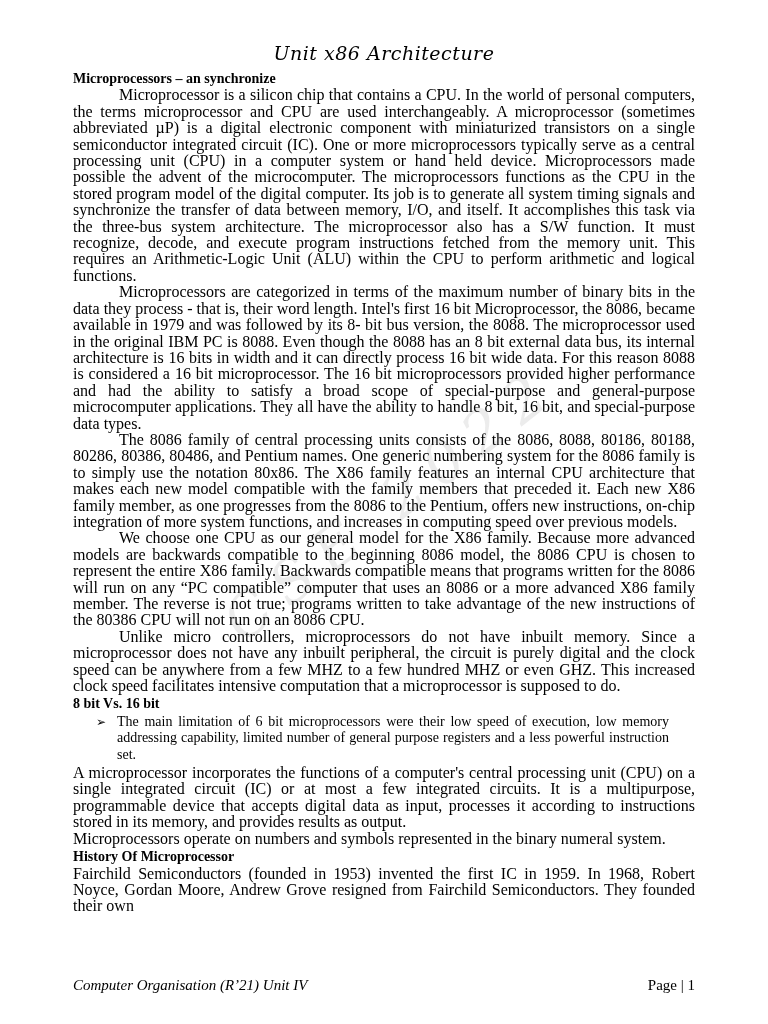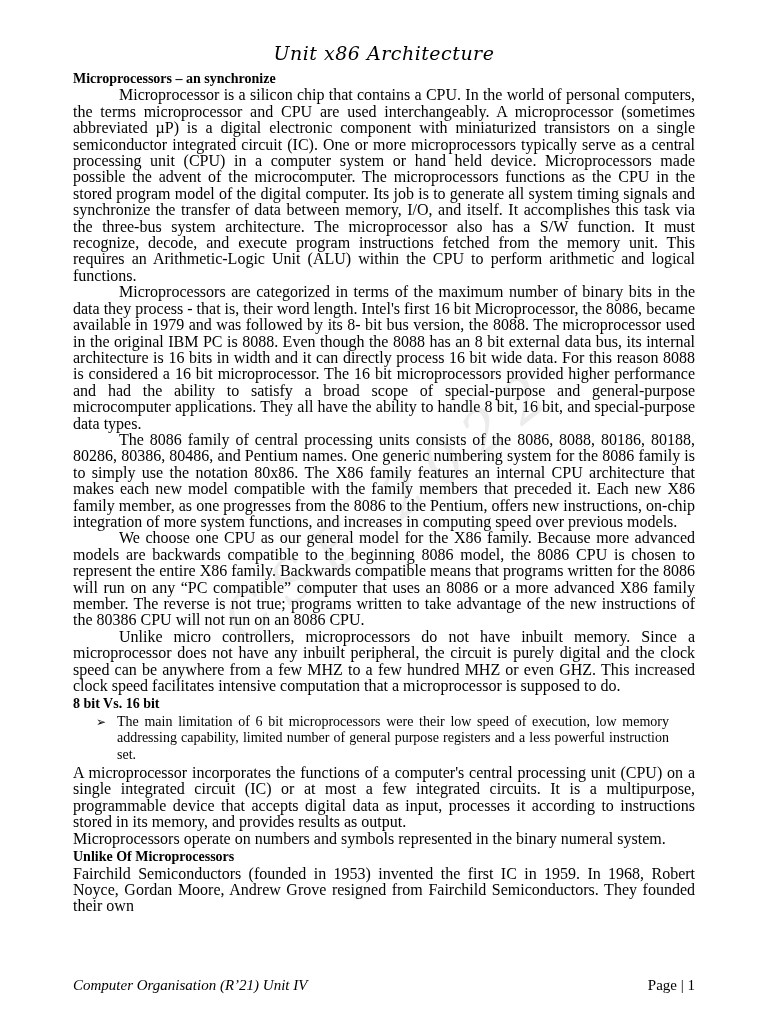--- a/index.html
+++ b/index.html
@@ -104,21 +104,21 @@
   <h2 class="heading gap-top">8 bit Vs. 16 bit</h2>
 
   <div class="bullet">
     <span class="bullet-glyph">➢</span>
     <span class="bullet-text">The main limitation of 6 bit microprocessors were their low speed of execution, low memory addressing capability, limited number of general purpose registers and a less powerful instruction set.</span>
   </div>
 
   <p class="body-p gap-top"><span>A </span><b>microprocessor</b><span> incorporates the functions of a computer's central processing unit (CPU) on a single integrated circuit (IC) or at most a few integrated circuits. It is a multipurpose, programmable device that accepts digital data as input, processes it according to instructions stored in its memory, and provides results as output.</span></p>
   <p class="body-p">Microprocessors operate on numbers and symbols represented in the binary numeral system.</p>
 
-  <h2 class="heading gap-top">Unlike Of Microprocessors</h2>
+  <h2 class="heading gap-top">History Of Microprocessor</h2>
 
   <p class="body-p"><span>Fairchild Semiconductors (founded in 1953) invented the first IC in 1959. In 1968, </span><b>Robert Noyce, Gordan Moore, Andrew Grove</b><span> resigned from Fairchild Semiconductors. They founded their own</span></p>
 
   <div class="footer">
     <span class="footer-left">Computer Organisation (R’21) Unit IV</span>
     <span class="footer-right">Page | 1</span>
   </div>
 
 </div>
 

